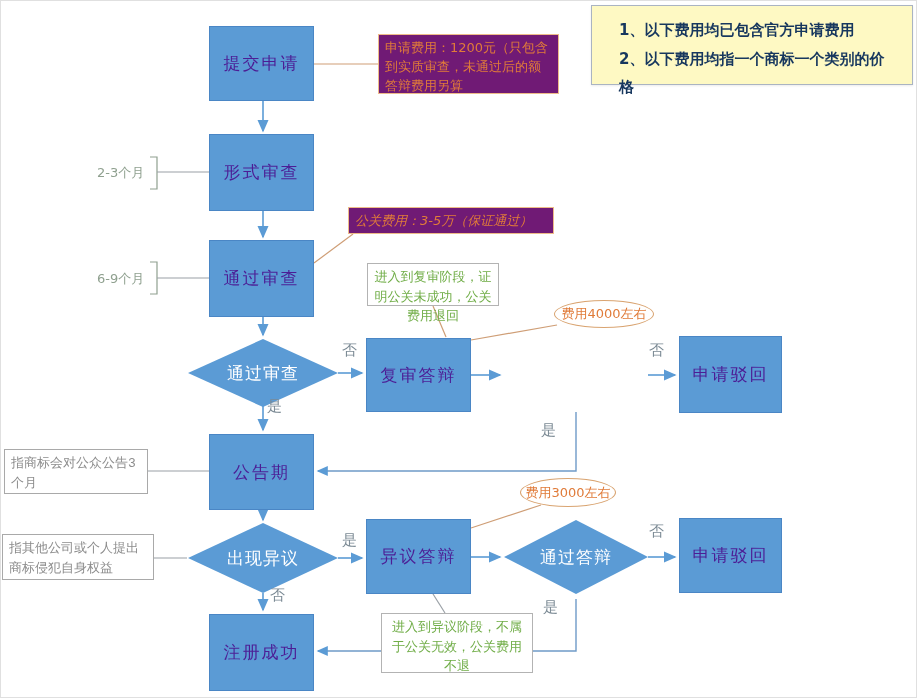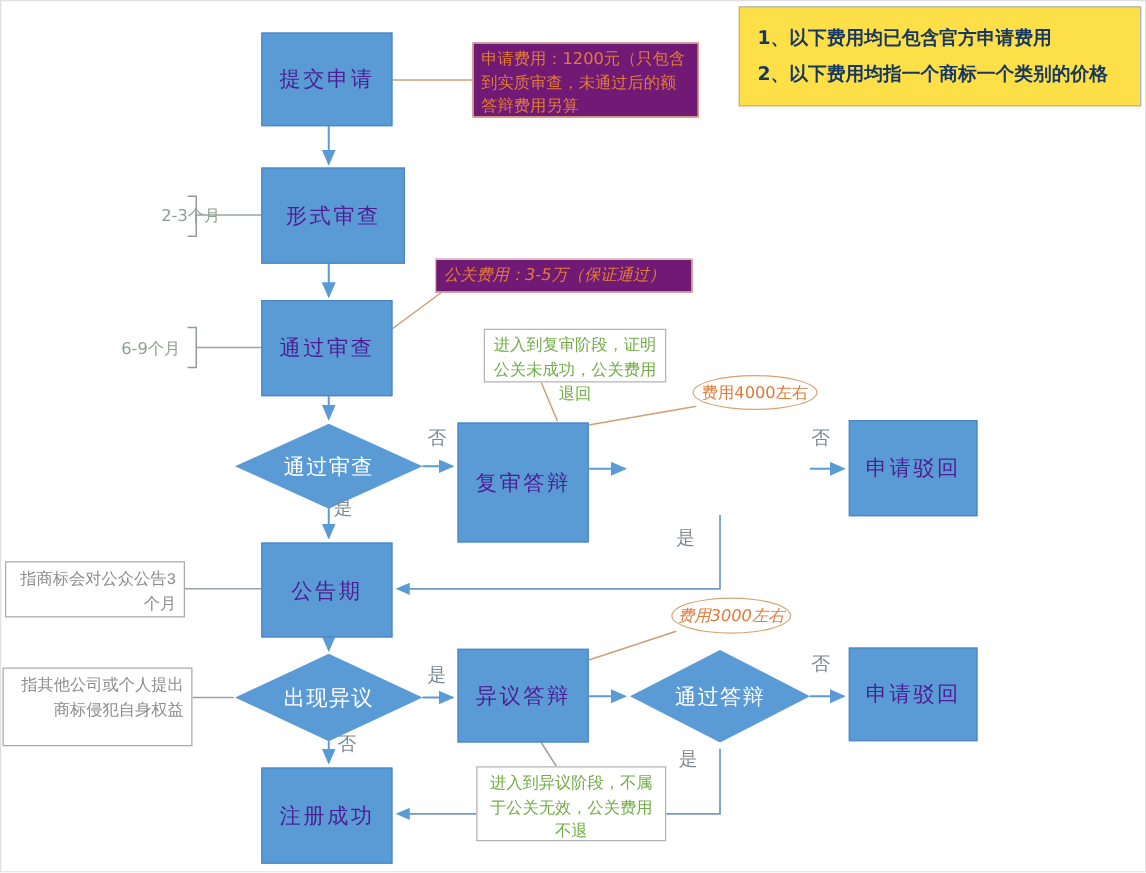--- a/index.html
+++ b/index.html
@@ -28,25 +28,25 @@
   .ellipse{
     background:#ffffff;border:1px solid #d9a471;border-radius:50%;
     color:#e07b39;font-size:13px;display:flex;align-items:center;justify-content:center;
   }
   .note-green{
     background:#ffffff;border:1px solid #b3b3b3;color:#70ad47;
     font-size:13px;line-height:1.5;padding:3px 5px;text-align:center;
   }
   .note-gray{
     background:#ffffff;border:1px solid #a9a9a9;color:#8c8c8c;
-    font-size:13px;line-height:1.5;padding:4px 6px;text-align:right;font-family:Liberation Mono, monospace;
+    font-size:13px;line-height:1.5;padding:4px 6px;text-align:left;font-family:Liberation Mono, monospace;
   }
   .info-box{
-    background:#fde047;border:1px solid #aab4c2;color:#17375e;
-    font-weight:bold;font-size:15px;line-height:1.9;padding:10px 14px;
+    background:#fef9c3;border:1px solid #aab4c2;color:#17375e;
+    font-weight:bold;font-size:15px;line-height:1.9;padding:10px 27px;
     box-shadow:0 1px 2px rgba(0,0,0,0.08);
   }
   .edge-label{color:#7b8a94;font-size:15px;}
   .dur-label{color:#8fa08f;font-size:13px;}
 </style>
 </head>
 <body>
 
 <div id="canvas">
 
@@ -86,45 +86,45 @@
     <line x1="556" y1="324" x2="470" y2="339" stroke="#cf9e76" stroke-width="1.2"></line>
     <line x1="540" y1="504" x2="470" y2="527" stroke="#cf9e76" stroke-width="1.2"></line>
   </svg>
 
   <div class="abs info-box" style="left:590px;top:4px;width:322px;height:80px;">
     <div>1、以下费用均已包含官方申请费用</div>
     <div>2、以下费用均指一个商标一个类别的价格</div>
   </div>
 
   <div class="abs box" style="left:208px;top:25px;width:105px;height:75px;">提交申请</div>
-  <div class="abs box" style="left:208px;top:133px;width:115px;height:77px;">形式审查</div>
+  <div class="abs box" style="left:208px;top:133px;width:105px;height:77px;">形式审查</div>
   <div class="abs box" style="left:208px;top:239px;width:105px;height:77px;">通过审查</div>
-  <div class="abs box" style="left:365px;top:337px;width:105px;height:96px;">复审答辩</div>
+  <div class="abs box" style="left:365px;top:337px;width:105px;height:74px;">复审答辩</div>
   <div class="abs box" style="left:678px;top:335px;width:103px;height:77px;">申请驳回</div>
   <div class="abs box" style="left:208px;top:433px;width:105px;height:76px;">公告期</div>
   <div class="abs box" style="left:365px;top:518px;width:105px;height:75px;">异议答辩</div>
   <div class="abs box" style="left:678px;top:517px;width:103px;height:75px;">申请驳回</div>
   <div class="abs box" style="left:208px;top:613px;width:105px;height:77px;">注册成功</div>
 
   <div class="abs diamond" style="left:187px;top:338px;width:150px;height:68px;">通过审查</div>
   <div class="abs diamond" style="left:503px;top:519px;width:144px;height:74px;">通过答辩</div>
   <div class="abs diamond" style="left:187px;top:522px;width:150px;height:70px;">出现异议</div>
 
   <div class="abs ann-orange" style="left:377px;top:33px;width:181px;height:60px;">申请费用：1200元（只包含到实质审查，未通过后的额答辩费用另算</div>
   <div class="abs ann-orange" style="left:347px;top:206px;width:206px;height:27px;white-space:nowrap;font-style:italic;">公关费用：3-5万（保证通过）</div>
   <div class="abs ellipse" style="left:553px;top:299px;width:100px;height:28px;">费用4000左右</div>
-  <div class="abs ellipse" style="left:536px;top:477px;width:96px;height:29px;font-style:italic;">费用3000左右</div>
+  <div class="abs ellipse" style="left:519px;top:477px;width:96px;height:29px;">费用3000左右</div>
 
-  <div class="abs note-green" style="left:366px;top:262px;width:146px;height:43px;margin-left:20px;">进入到复审阶段，证明公关未成功，公关费用退回</div>
+  <div class="abs note-green" style="left:366px;top:262px;width:132px;height:43px;">进入到复审阶段，证明公关未成功，公关费用退回</div>
   <div class="abs note-green" style="left:380px;top:612px;width:152px;height:60px;">进入到异议阶段，不属于公关无效，公关费用不退</div>
 
   <div class="abs note-gray" style="left:3px;top:448px;width:144px;height:45px;">指商标会对公众公告3个月</div>
-  <div class="abs note-gray" style="left:1px;top:533px;width:152px;height:63px;">指其他公司或个人提出商标侵犯自身权益</div>
+  <div class="abs note-gray" style="left:1px;top:533px;width:152px;height:46px;">指其他公司或个人提出商标侵犯自身权益</div>
 
-  <div class="abs dur-label" style="left:96px;top:163px;margin-left:32px;">2-3个月</div>
+  <div class="abs dur-label" style="left:96px;top:163px;">2-3个月</div>
   <div class="abs dur-label" style="left:96px;top:269px;">6-9个月</div>
 
   <div class="abs edge-label" style="left:341px;top:340px;">否</div>
   <div class="abs edge-label" style="left:266px;top:396px;">是</div>
   <div class="abs edge-label" style="left:648px;top:340px;">否</div>
   <div class="abs edge-label" style="left:540px;top:420px;">是</div>
   <div class="abs edge-label" style="left:341px;top:530px;">是</div>
   <div class="abs edge-label" style="left:269px;top:585px;">否</div>
   <div class="abs edge-label" style="left:648px;top:521px;">否</div>
   <div class="abs edge-label" style="left:542px;top:597px;">是</div>

